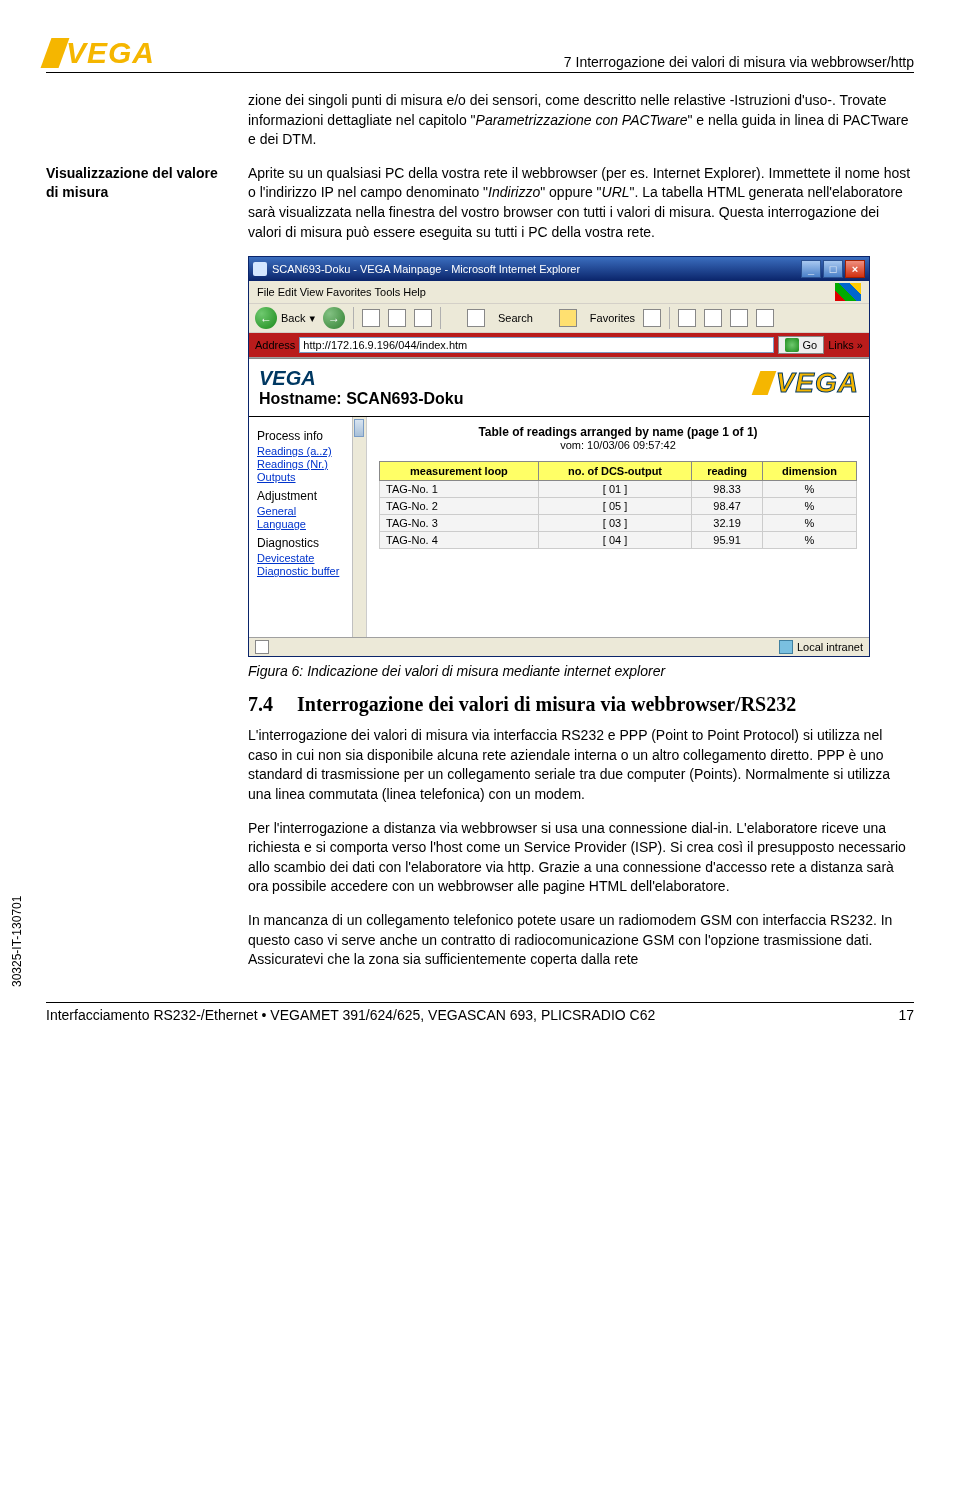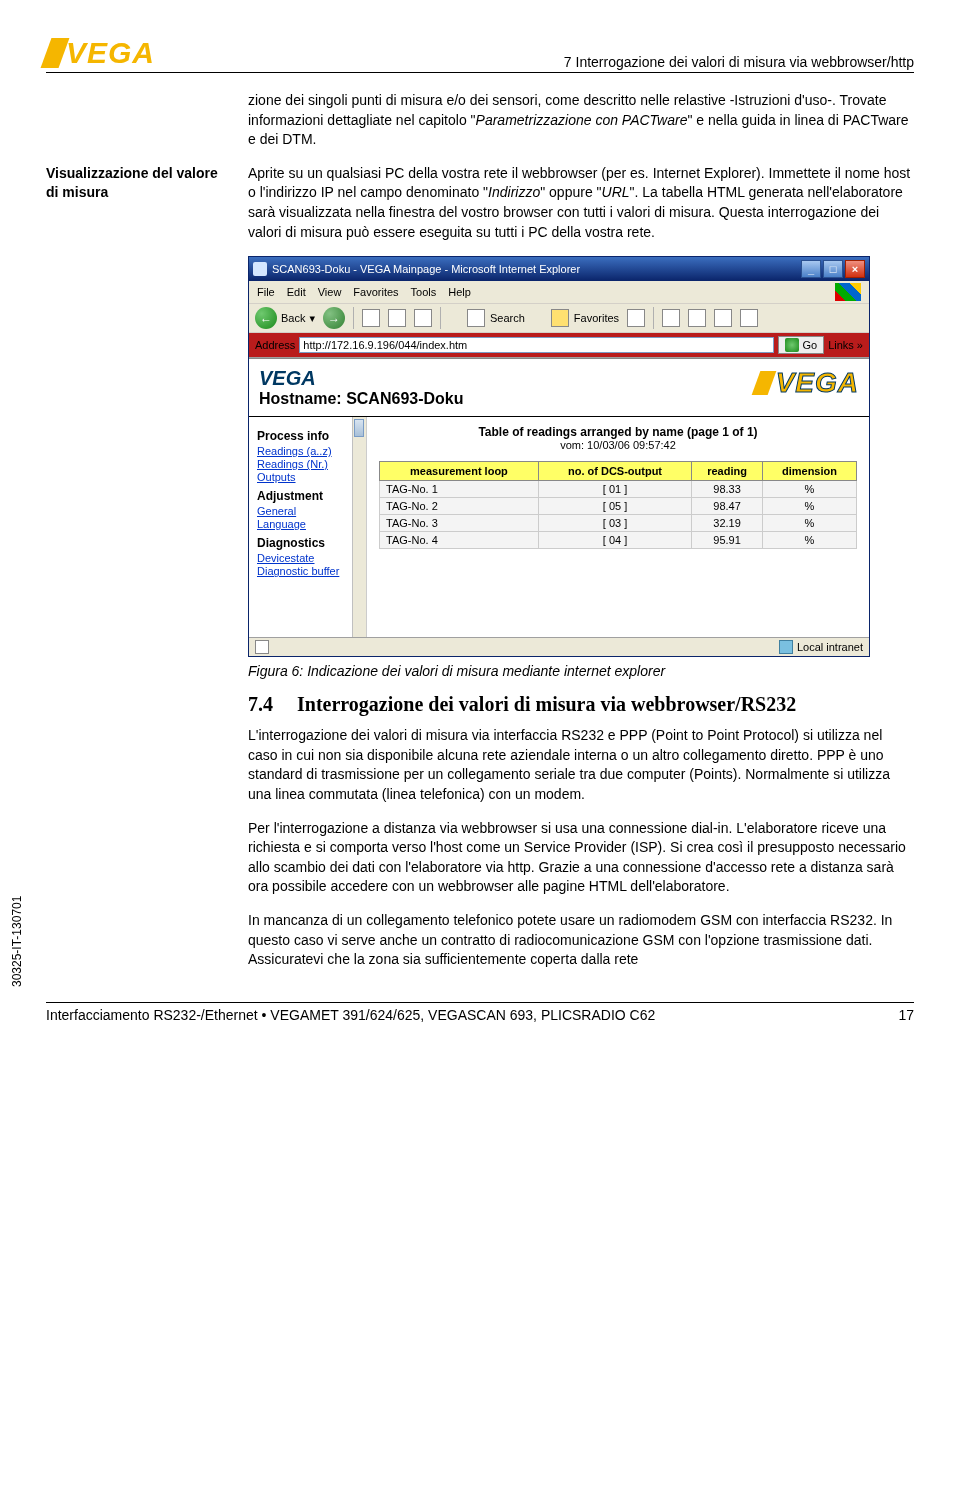--- a/index.html
+++ b/index.html
@@ -17,44 +17,44 @@
   .para { margin-bottom: 14px; line-height: 1.4; }
   .italic { font-style: italic; }
   .figure { margin: 8px 0 14px 0; }
   .ie-window { border: 1px solid #0a246a; font-family: Tahoma, Verdana, sans-serif; font-size: 11px; background: #ece9d8; width: 622px; }
   .ie-title { background: linear-gradient(to bottom, #3b6ebf, #0a246a); color: #fff; display: flex; align-items: center; justify-content: space-between; padding: 3px 4px; }
   .ie-title .tleft { display: flex; align-items: center; gap: 5px; }
   .ie-title .ticon { width: 14px; height: 14px; background: #d4e6ff; border-radius: 2px; }
   .ie-title .tbtns { display: flex; gap: 2px; }
   .ie-title .wbtn { width: 20px; height: 18px; background: linear-gradient(#a8c8f0,#4a80c8); border: 1px solid #2a5090; display:flex; align-items:center; justify-content:center; color:#fff; font-size:11px; font-weight:bold; }
   .ie-title .wbtn.close { background: linear-gradient(#f09080,#d03010); border-color:#a02000; }
-  .ie-menu { display: flex; gap: 12px; padding: 2px 8px; background: #ece9d8; border-bottom: 1px solid #d4d0c8; align-items: center; }
+  .ie-menu { display: flex; gap: 3px; padding: 2px 8px; background: #ece9d8; border-bottom: 1px solid #d4d0c8; align-items: center; }
   .ie-menu .mflag { margin-left:auto; width: 26px; height: 18px; background: linear-gradient(45deg,#d00 25%,#0a0 25% 50%,#06c 50% 75%,#fc0 75%); }
   .ie-toolbar { display: flex; align-items: center; gap: 8px; padding: 3px 6px; background: #ece9d8; border-bottom: 1px solid #d4d0c8; }
   .ie-toolbar .back { display: flex; align-items: center; gap: 4px; font-size: 11px; }
   .nav-circle { width: 22px; height: 22px; border-radius: 50%; background: radial-gradient(circle at 30% 30%, #6fc96f, #1a8a1a); display:flex;align-items:center;justify-content:center;color:#fff;font-weight:bold;font-size:12px; }
   .tb-sep { width:1px; height:22px; background:#b0b0b0; }
   .tb-icon { width:18px; height:18px; display:inline-block; border:1px solid #888; background:#fff; }
-  .tb-label { display:flex; align-items:center; gap:5px;padding-left:18px; }
+  .tb-label { display:flex; align-items:center; gap:13px;padding-left:18px; }
   .ie-addr { display: flex; align-items: center; gap: 4px; padding: 3px 6px; background: #b91c1c; border-bottom: 1px solid #a0a0a0; }
   .ie-addr input { flex: 1; border: 1px solid #7a9cc6; padding: 1px 3px; font-size: 11px; height: 16px; background:#fff; }
   .ie-go { border:1px solid #888; background:#eee; padding:1px 6px; font-size:11px; display:flex;align-items:center;gap:3px; }
   .ie-go .goicon { width:14px;height:14px;background:radial-gradient(circle,#6fc96f,#1a8a1a);border-radius:2px; }
   .ie-content { background: #fff; border-top: 1px solid #888; }
   .ie-hdr { display: flex; align-items: flex-start; justify-content: space-between; padding: 8px 10px; border-bottom: 1px solid #000; }
   .ie-hdr .left .vlogo { font-weight:900; color:#003862; font-size:20px; font-style:italic;}
   .ie-hdr .left .hn { font-size:16px; font-family: Verdana, sans-serif; }
   .ie-hdr .right .vy { display:flex;align-items:center; }
   .ie-hdr .right .vybars { width:16px;height:24px;background:linear-gradient(to bottom,#f5b600 33%,transparent 33% 34%,#f5b600 34% 66%,transparent 66% 67%,#f5b600 67%);transform:skewX(-20deg);margin-right:4px; }
   .ie-hdr .right .vytxt { font-weight:900;font-style:italic;color:#f5b600;font-size:28px;-webkit-text-stroke:1px #003862;letter-spacing:1px;}
   .ie-body { display:flex; }
   .ie-sidebar { flex: 0 0 118px; border-right: 1px solid #ccc; padding: 6px 4px 6px 8px; min-height:220px; position:relative; }
   .ie-sidebar .scrolltrack { position:absolute; right:0; top:0; bottom:0; width:14px; background:#ece9d8; border-left:1px solid #c0c0c0; }
   .ie-sidebar .scrollthumb { position:absolute; right:2px; top:2px; width:10px; height:18px; background:linear-gradient(#d8e4f0,#a8c0d8); border:1px solid #7a9cc6; }
-  .ie-sidebar .grp { font-weight: bold; font-size: 12px; margin: 6px 0 2px 0; font-family:Verdana,sans-serif; }
+  .ie-sidebar .grp { font-weight: normal; font-size: 12px; margin: 6px 0 2px 0; font-family:Verdana,sans-serif; }
   .ie-sidebar .lnk { color: #0033cc; text-decoration: underline; font-size: 11px; margin: 1px 0; cursor: pointer; font-family:Verdana,sans-serif; }
   .ie-main { flex: 1; padding: 8px 12px; font-family:Verdana,sans-serif; }
   .ie-main .tbltitle { text-align: center; font-weight: bold; font-size: 12px; }
   .ie-main .tbldate { text-align: center; font-size: 11px; margin-bottom: 10px; }
   .ie-table { border-collapse: collapse; width: 100%; font-size: 11px; }
   .ie-table th { background: #ffff66; text-align: center; font-weight: bold; border: 1px solid #888; padding: 3px; }
   .ie-table td { border: 1px solid #ccc; padding: 2px 6px; background:#f4f4f4; }
   .ie-table td.c { text-align:center; }
   .ie-status { display:flex; justify-content:space-between; background:#ece9d8; border-top:1px solid #a0a0a0; padding:2px 6px; font-size:11px; }
   .ie-status .zone { display:flex;align-items:center;gap:4px; }

